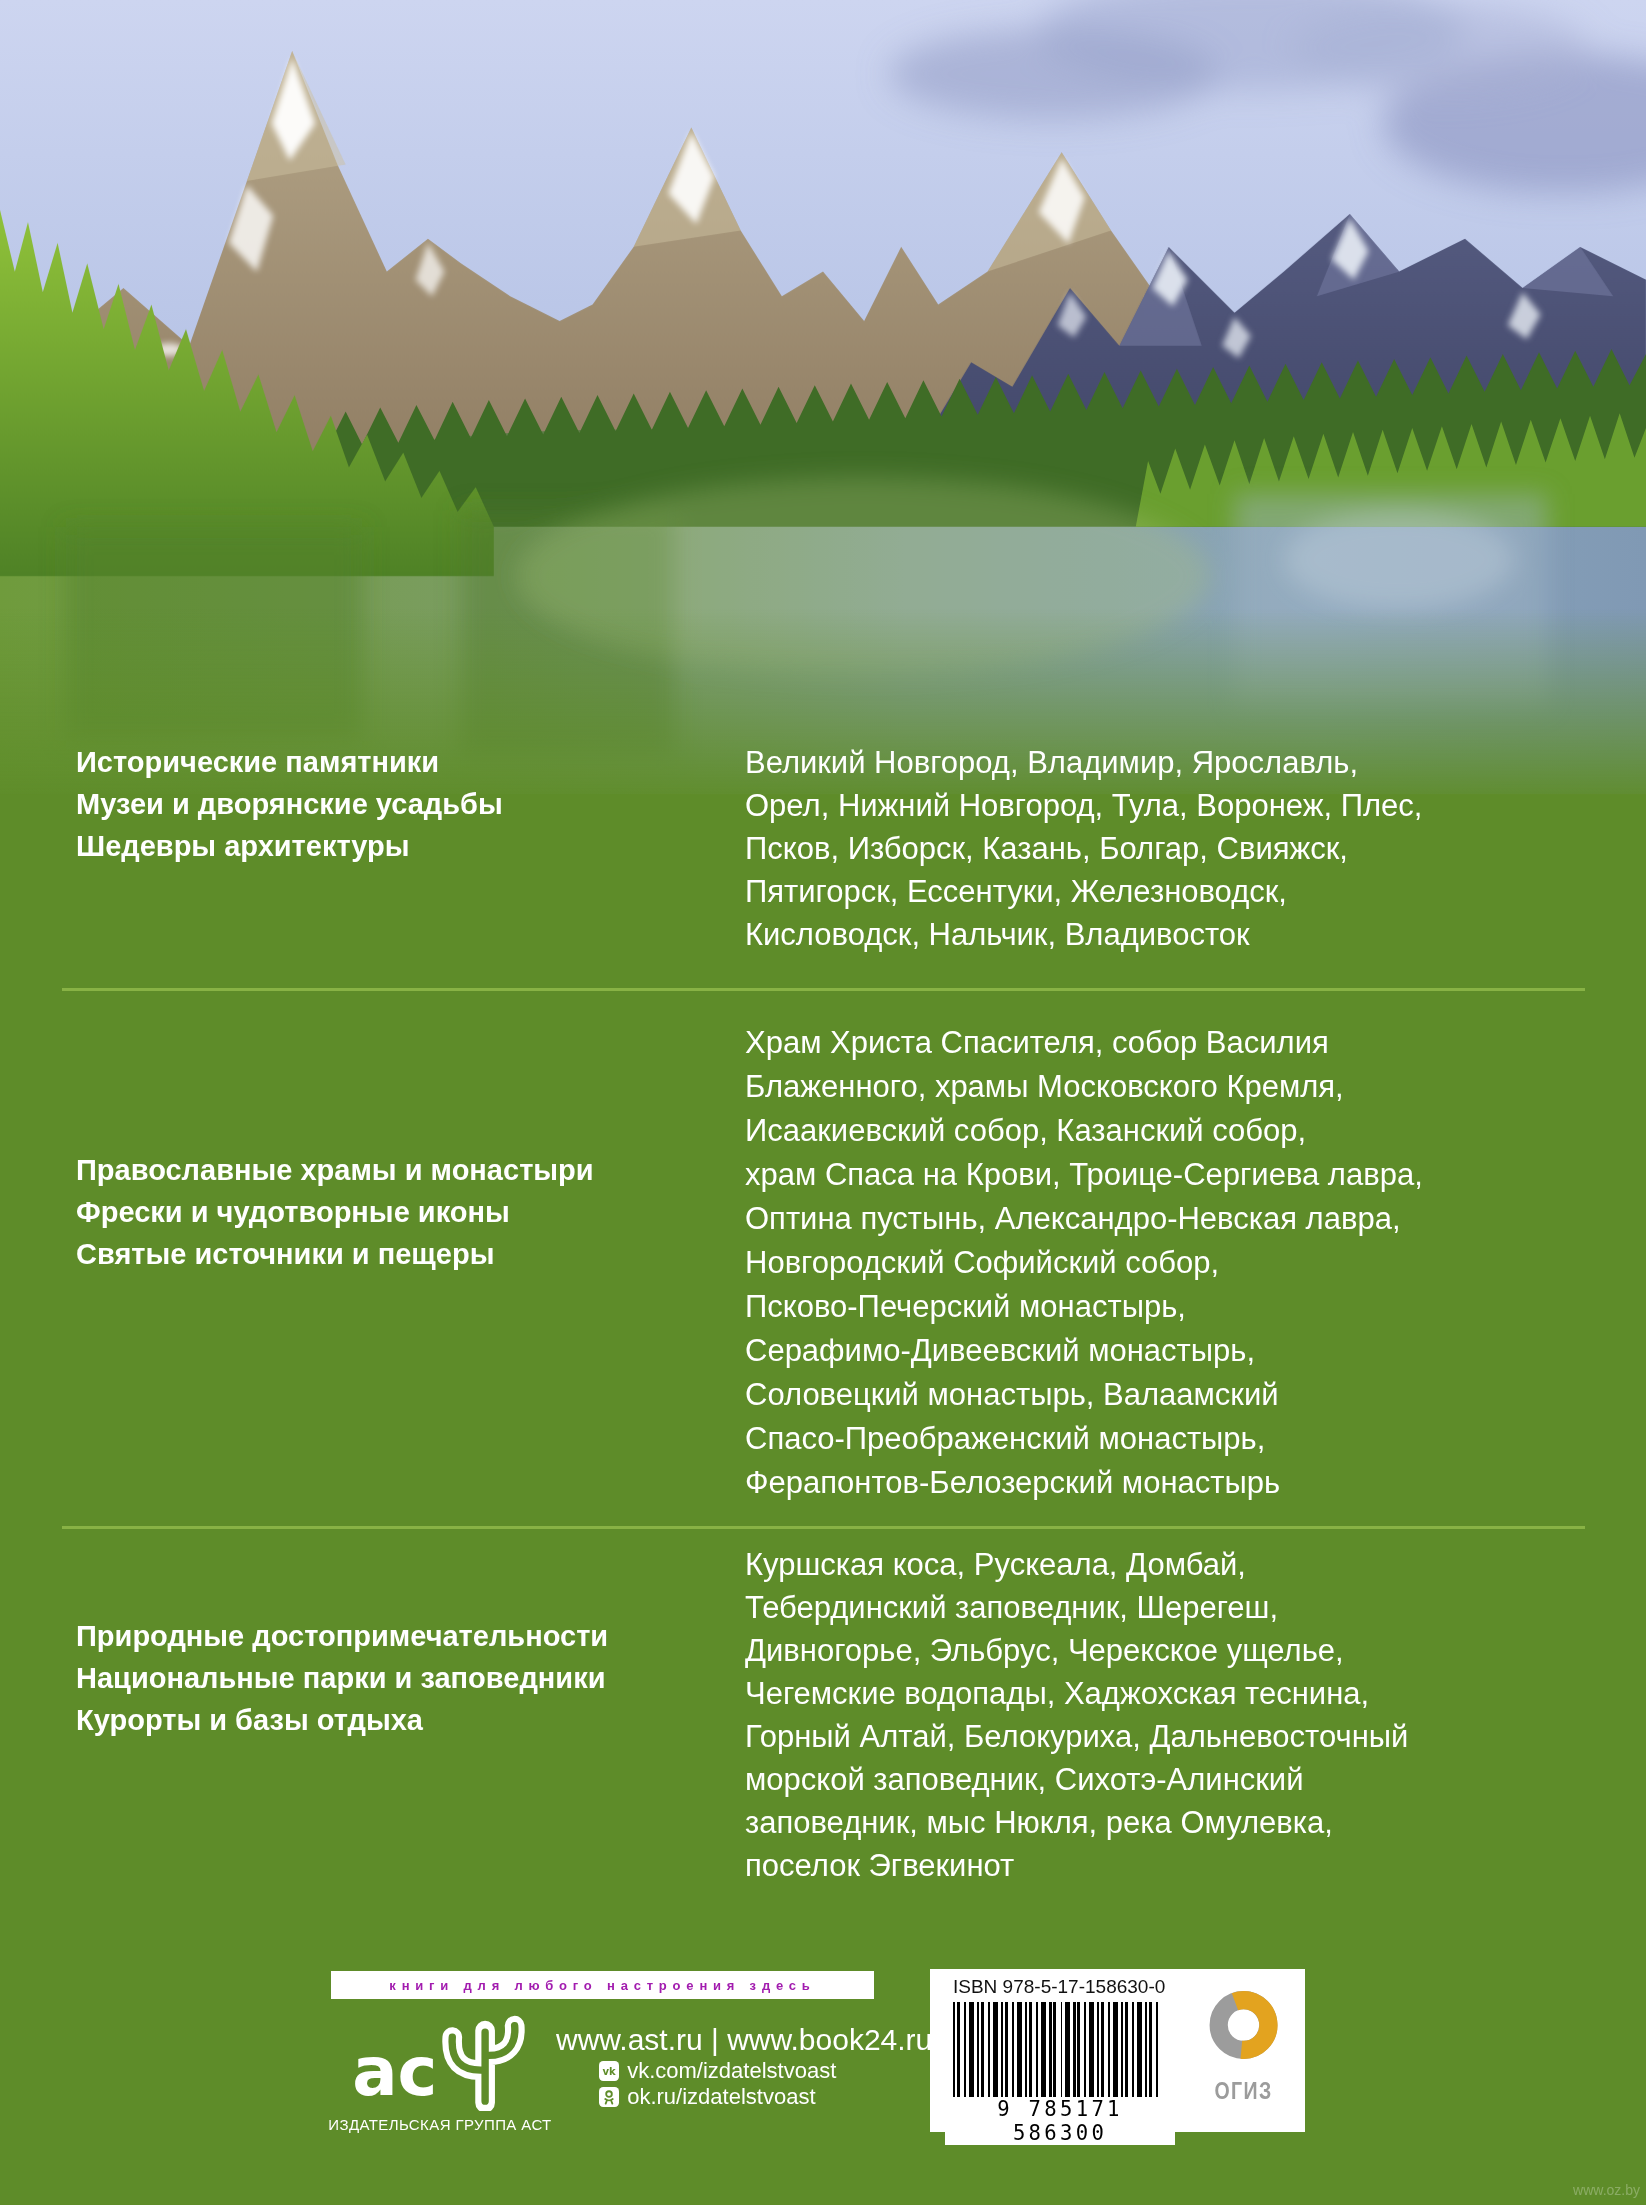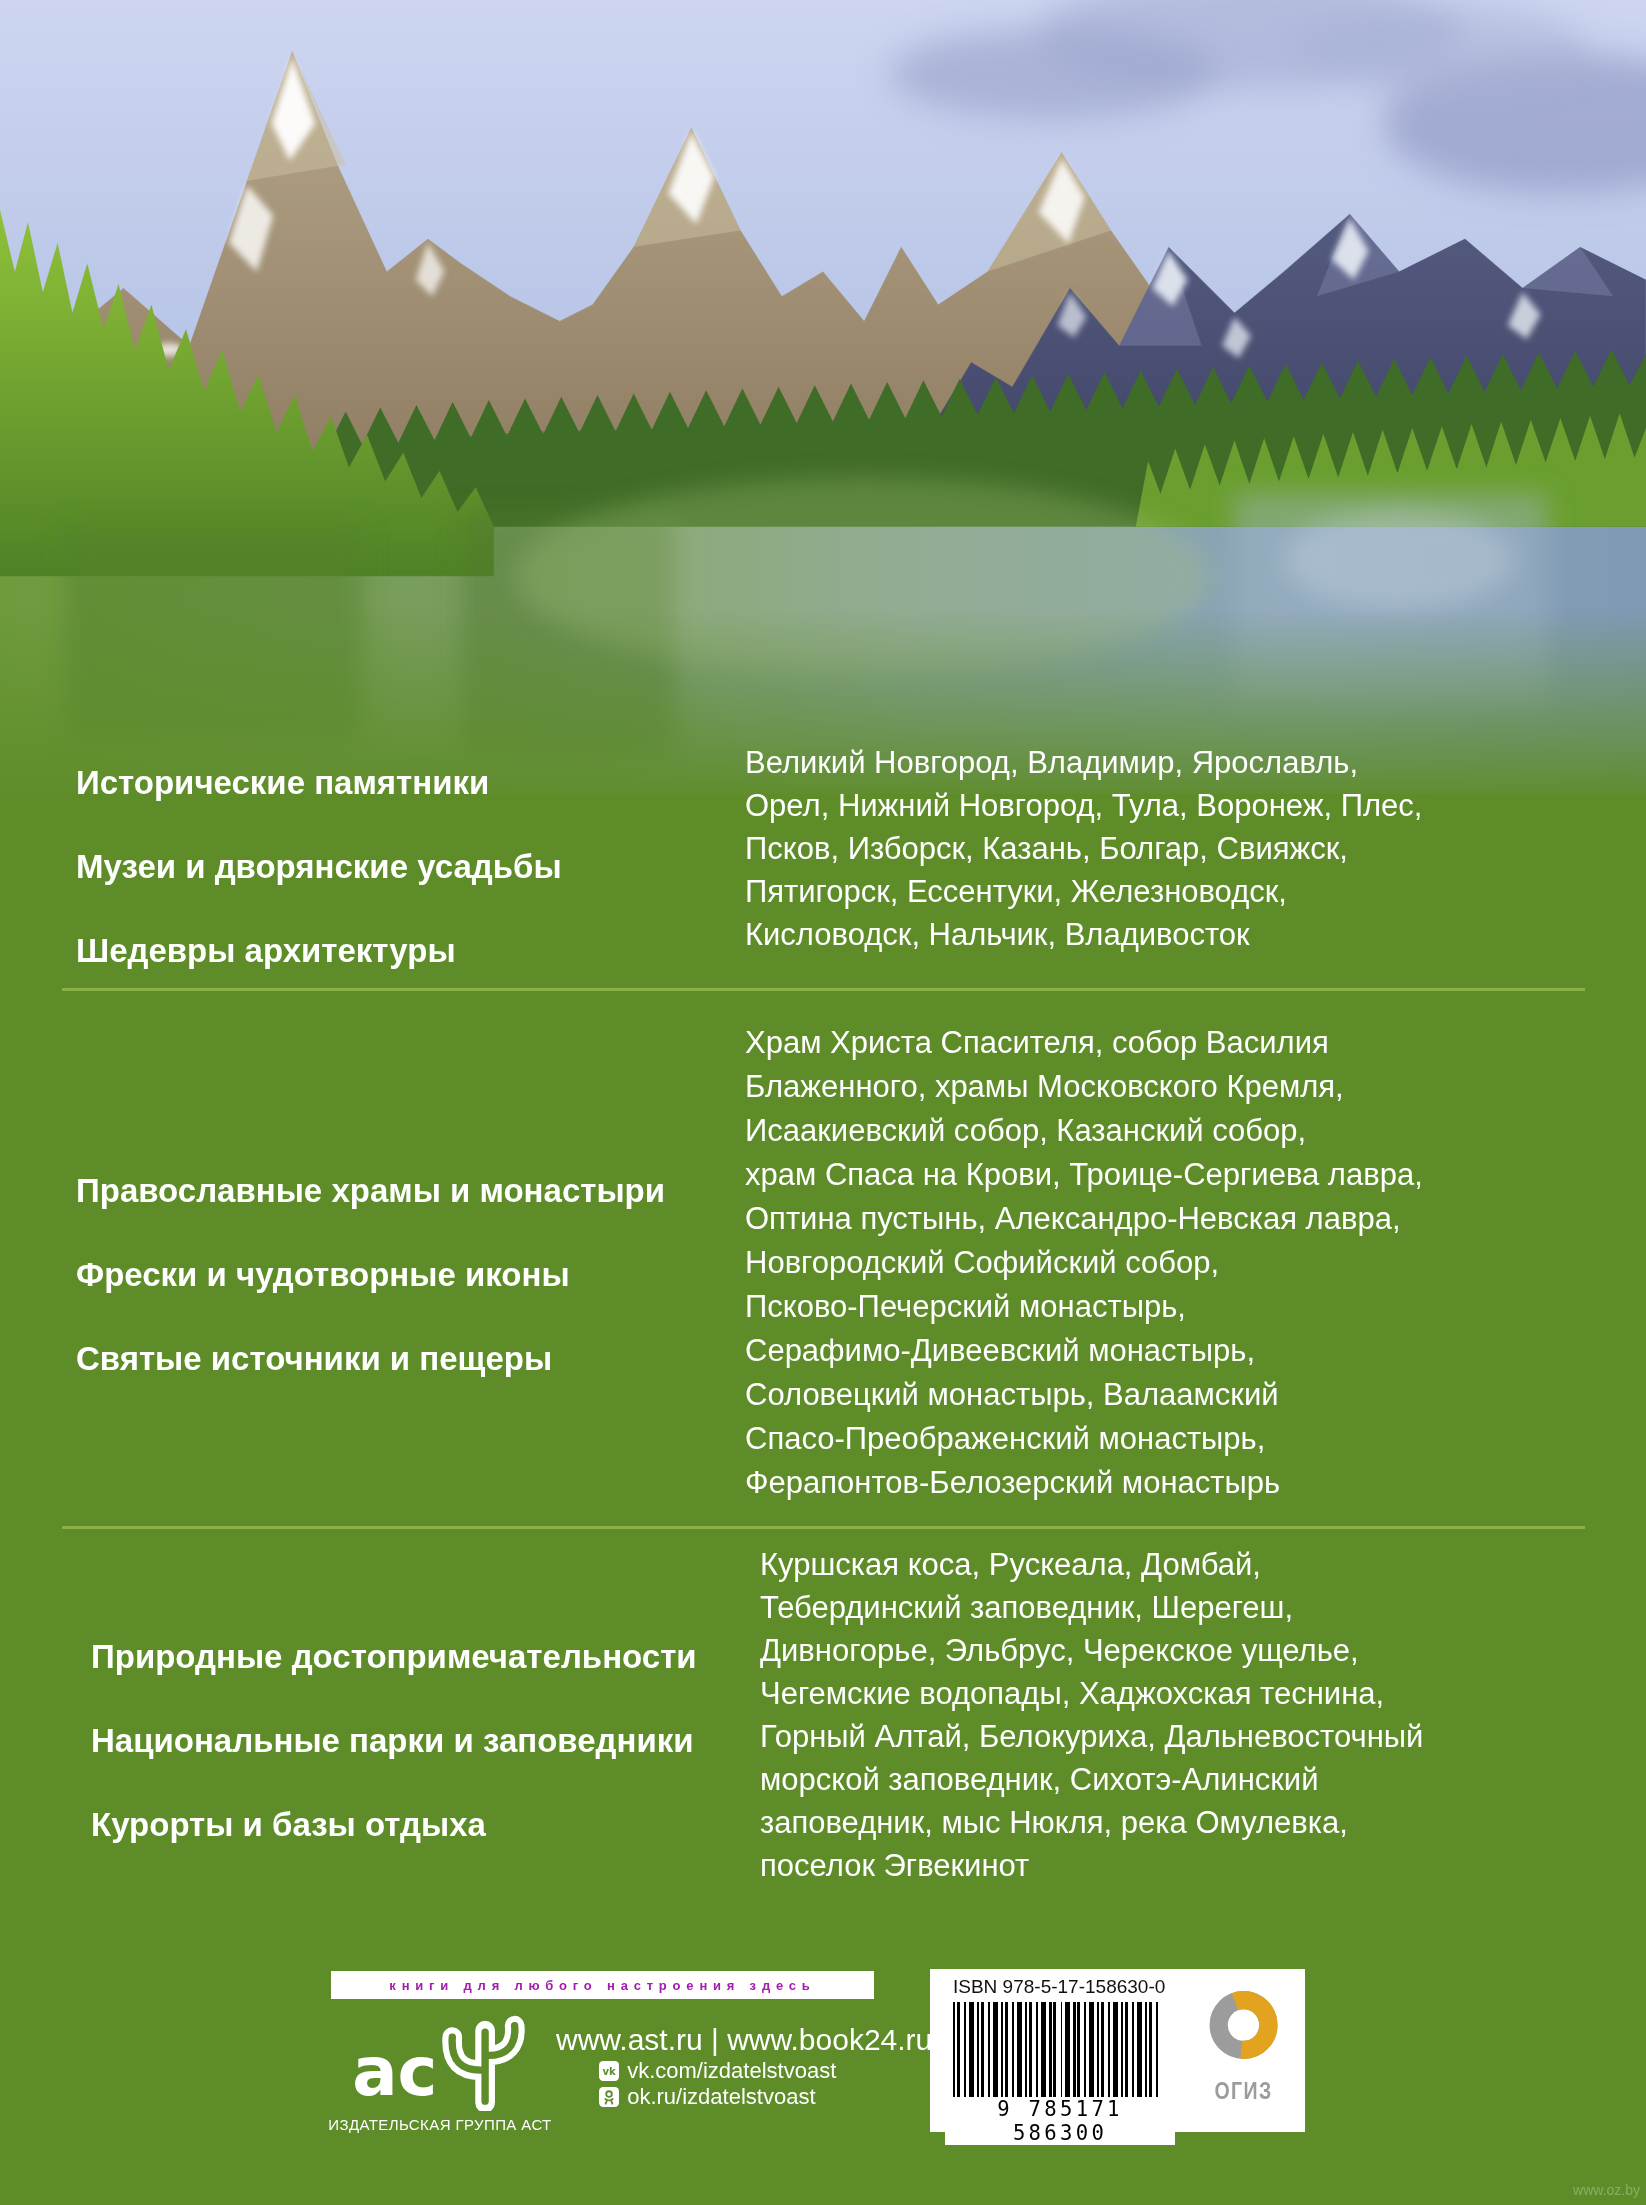--- a/index.html
+++ b/index.html
@@ -1,27 +1,27 @@
 <!DOCTYPE html>
 <html style="font-size:13px"><head>
 <meta charset="utf-8">
 <style>
   html,body{margin:0;padding:0;}
   body{width:1646px;height:2205px;font-family:"Liberation Sans",sans-serif;}
   #cover{position:relative;width:1646px;height:2205px;background:#5e8c29;overflow:hidden;color:#fff;}
   .photo{position:absolute;top:0;left:0;width:1646px;height:823px;display:block;}
   .sec{position:absolute;left:76px;width:1515px;display:flex;align-items:flex-start;}
-  .topics{width:669px;font-size:33px;font-weight:bold;line-height:84px;white-space:pre-line;}
+  .topics{width:669px;font-size:29px;font-weight:bold;line-height:42px;white-space:pre-line;}
   .items{flex:1;font-size:31px;line-height:43px;white-space:pre-line;}
   .s1{top:741px;}
   .s2{top:1021px;}
   .s2 .items{line-height:44px;}
   .s2 .topics{margin-top:128px;}
   .s3{top:1543px;}
-  .s3 .topics{margin-top:72px;margin-left:15px;}
+  .s3 .topics{margin-top:72px;}
   .divider{position:absolute;left:62px;width:1523px;height:2.5px;background:#8fb84a;opacity:.85;}
   .d1{top:988px;}
   .d2{top:1526px;}
 
   
   .slogan-bar{position:absolute;left:331px;top:1971px;width:543px;height:28px;background:#ffffff;
     display:flex;align-items:center;justify-content:center;}
   .slogan-bar span{color:#a21caf;font-weight:bold;font-size:13px;letter-spacing:5.8px;white-space:nowrap;}
   .ast-logo{position:absolute;left:352px;top:2006px;width:185px;height:105px;}
   .publisher{position:absolute;left:325px;top:2116px;width:230px;text-align:center;font-size:15px;letter-spacing:0.4px;}

